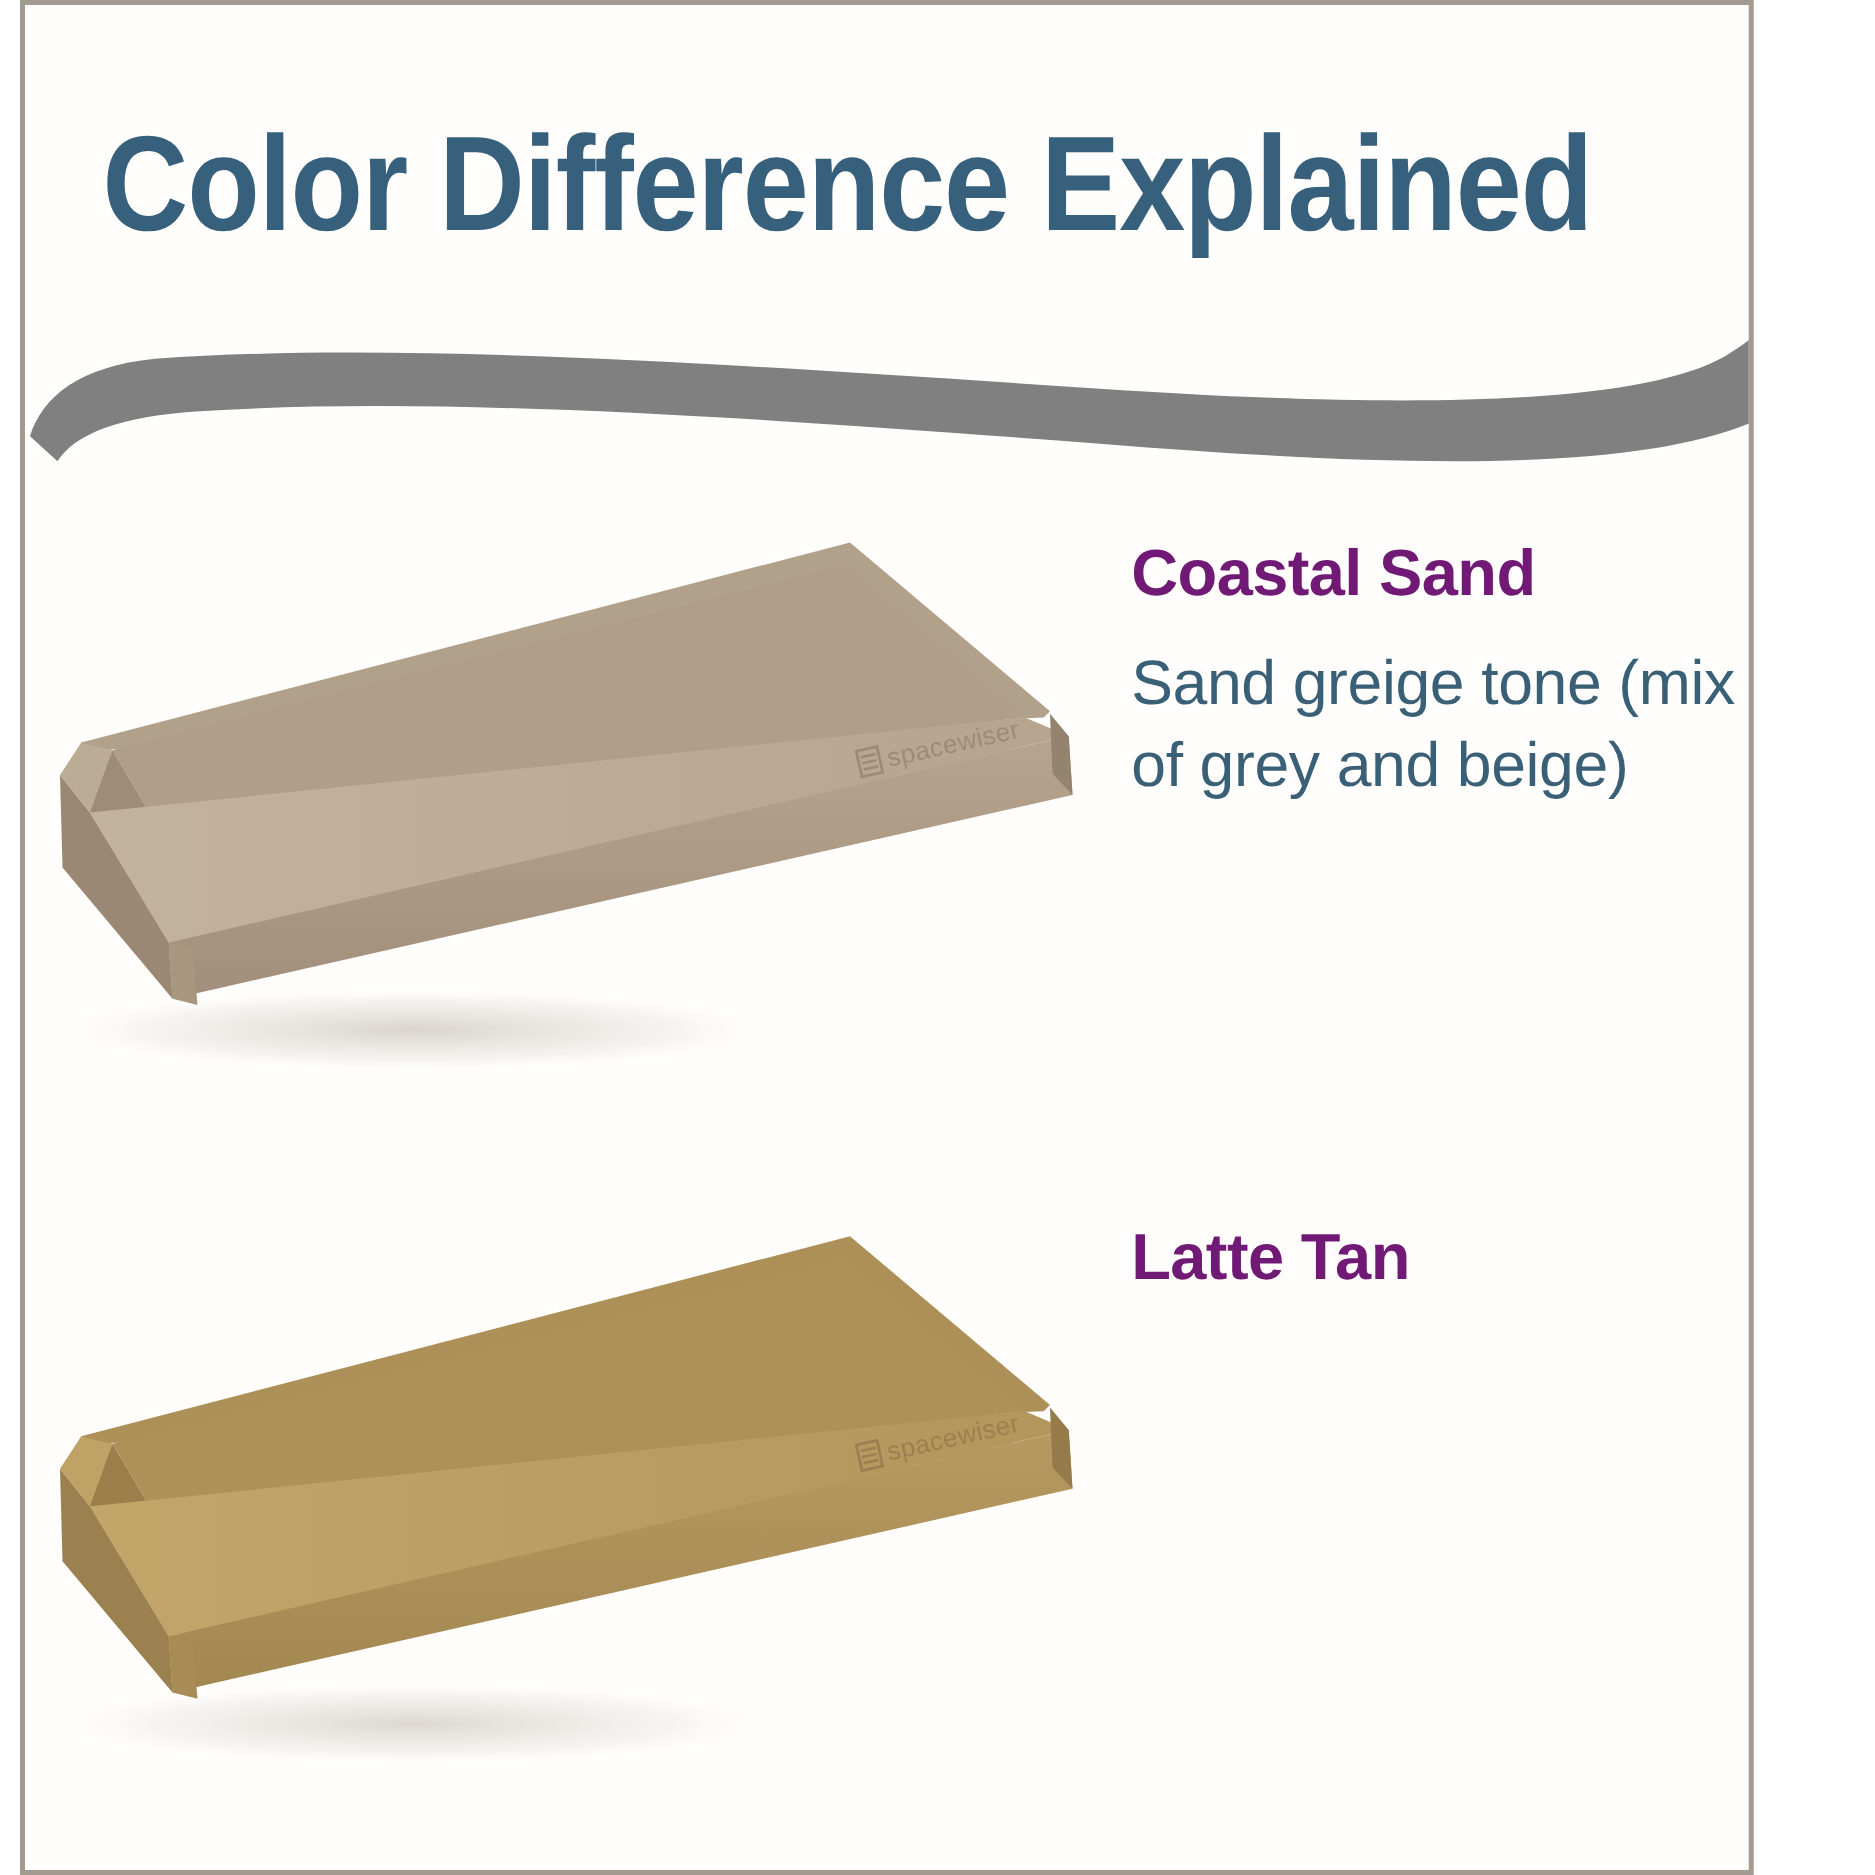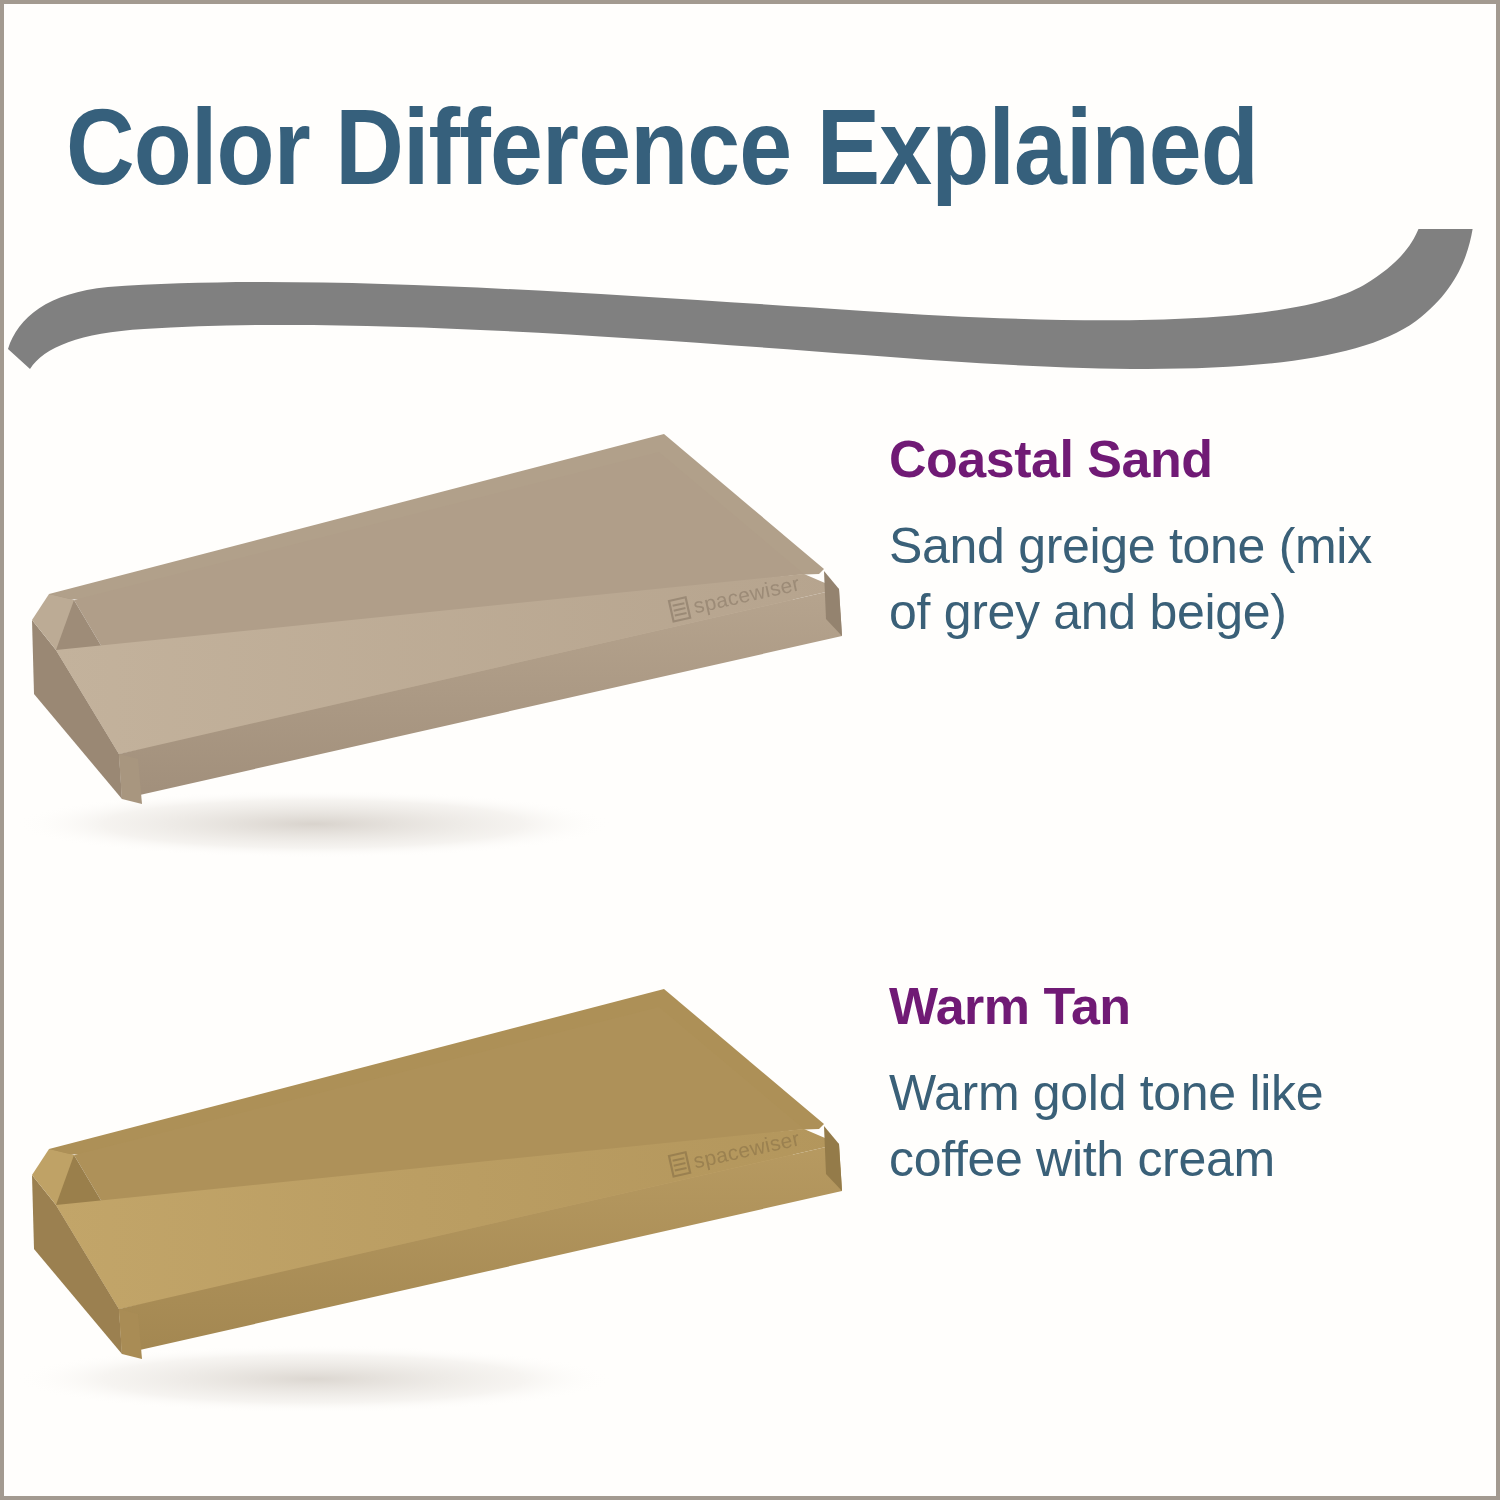--- a/index.html
+++ b/index.html
@@ -3,27 +3,28 @@
 <meta charset="utf-8">
 <title>Color Difference Explained</title>
 <style>
   html, body {
     margin: 0;
     padding: 0;
     background: #ffffff;
   }
   #page {
     position: relative;
-    width: 1500px;
+    width: 1387px;
     height: 1500px;
     background: #fffefc;
     box-sizing: border-box;
     border: 4px solid #a39a90;
     overflow: hidden;
     font-family: "Liberation Sans", "DejaVu Sans", sans-serif;
+    margin-left: 16px;
   }
 
   
   #title {
     position: absolute;
     left: 62px;
     top: 86px;
     width: 1380px;
     font-family: "Liberation Sans Narrow", "Liberation Sans", sans-serif;
     font-size: 108px;
@@ -228,18 +229,17 @@
           <rect x="0" y="0" width="17" height="21" fill="none" stroke="#9a8050" stroke-width="2.2"></rect>
           <line x1="2.5" y1="5.5" x2="14.5" y2="5.5" stroke="#9a8050" stroke-width="2"></line>
           <line x1="2.5" y1="10.5" x2="14.5" y2="10.5" stroke="#9a8050" stroke-width="2"></line>
           <line x1="2.5" y1="15.5" x2="14.5" y2="15.5" stroke="#9a8050" stroke-width="2"></line>
         </g>
         <text x="23" y="18" font-family="Liberation Sans, sans-serif" font-size="21" letter-spacing="0.3" fill="#9b8150">spacewiser</text>
       </g>
     </svg>
 
     <div class="text-col" id="text-2">
-      <p class="swatch-name">Warm Tan</p>
-      <p class="swatch-desc">Warm gold tone like coffee with cream</p>
+      <p class="swatch-name">Latte Tan</p>
     </div>
   </div>
 
 </div>
 
 </body></html>

